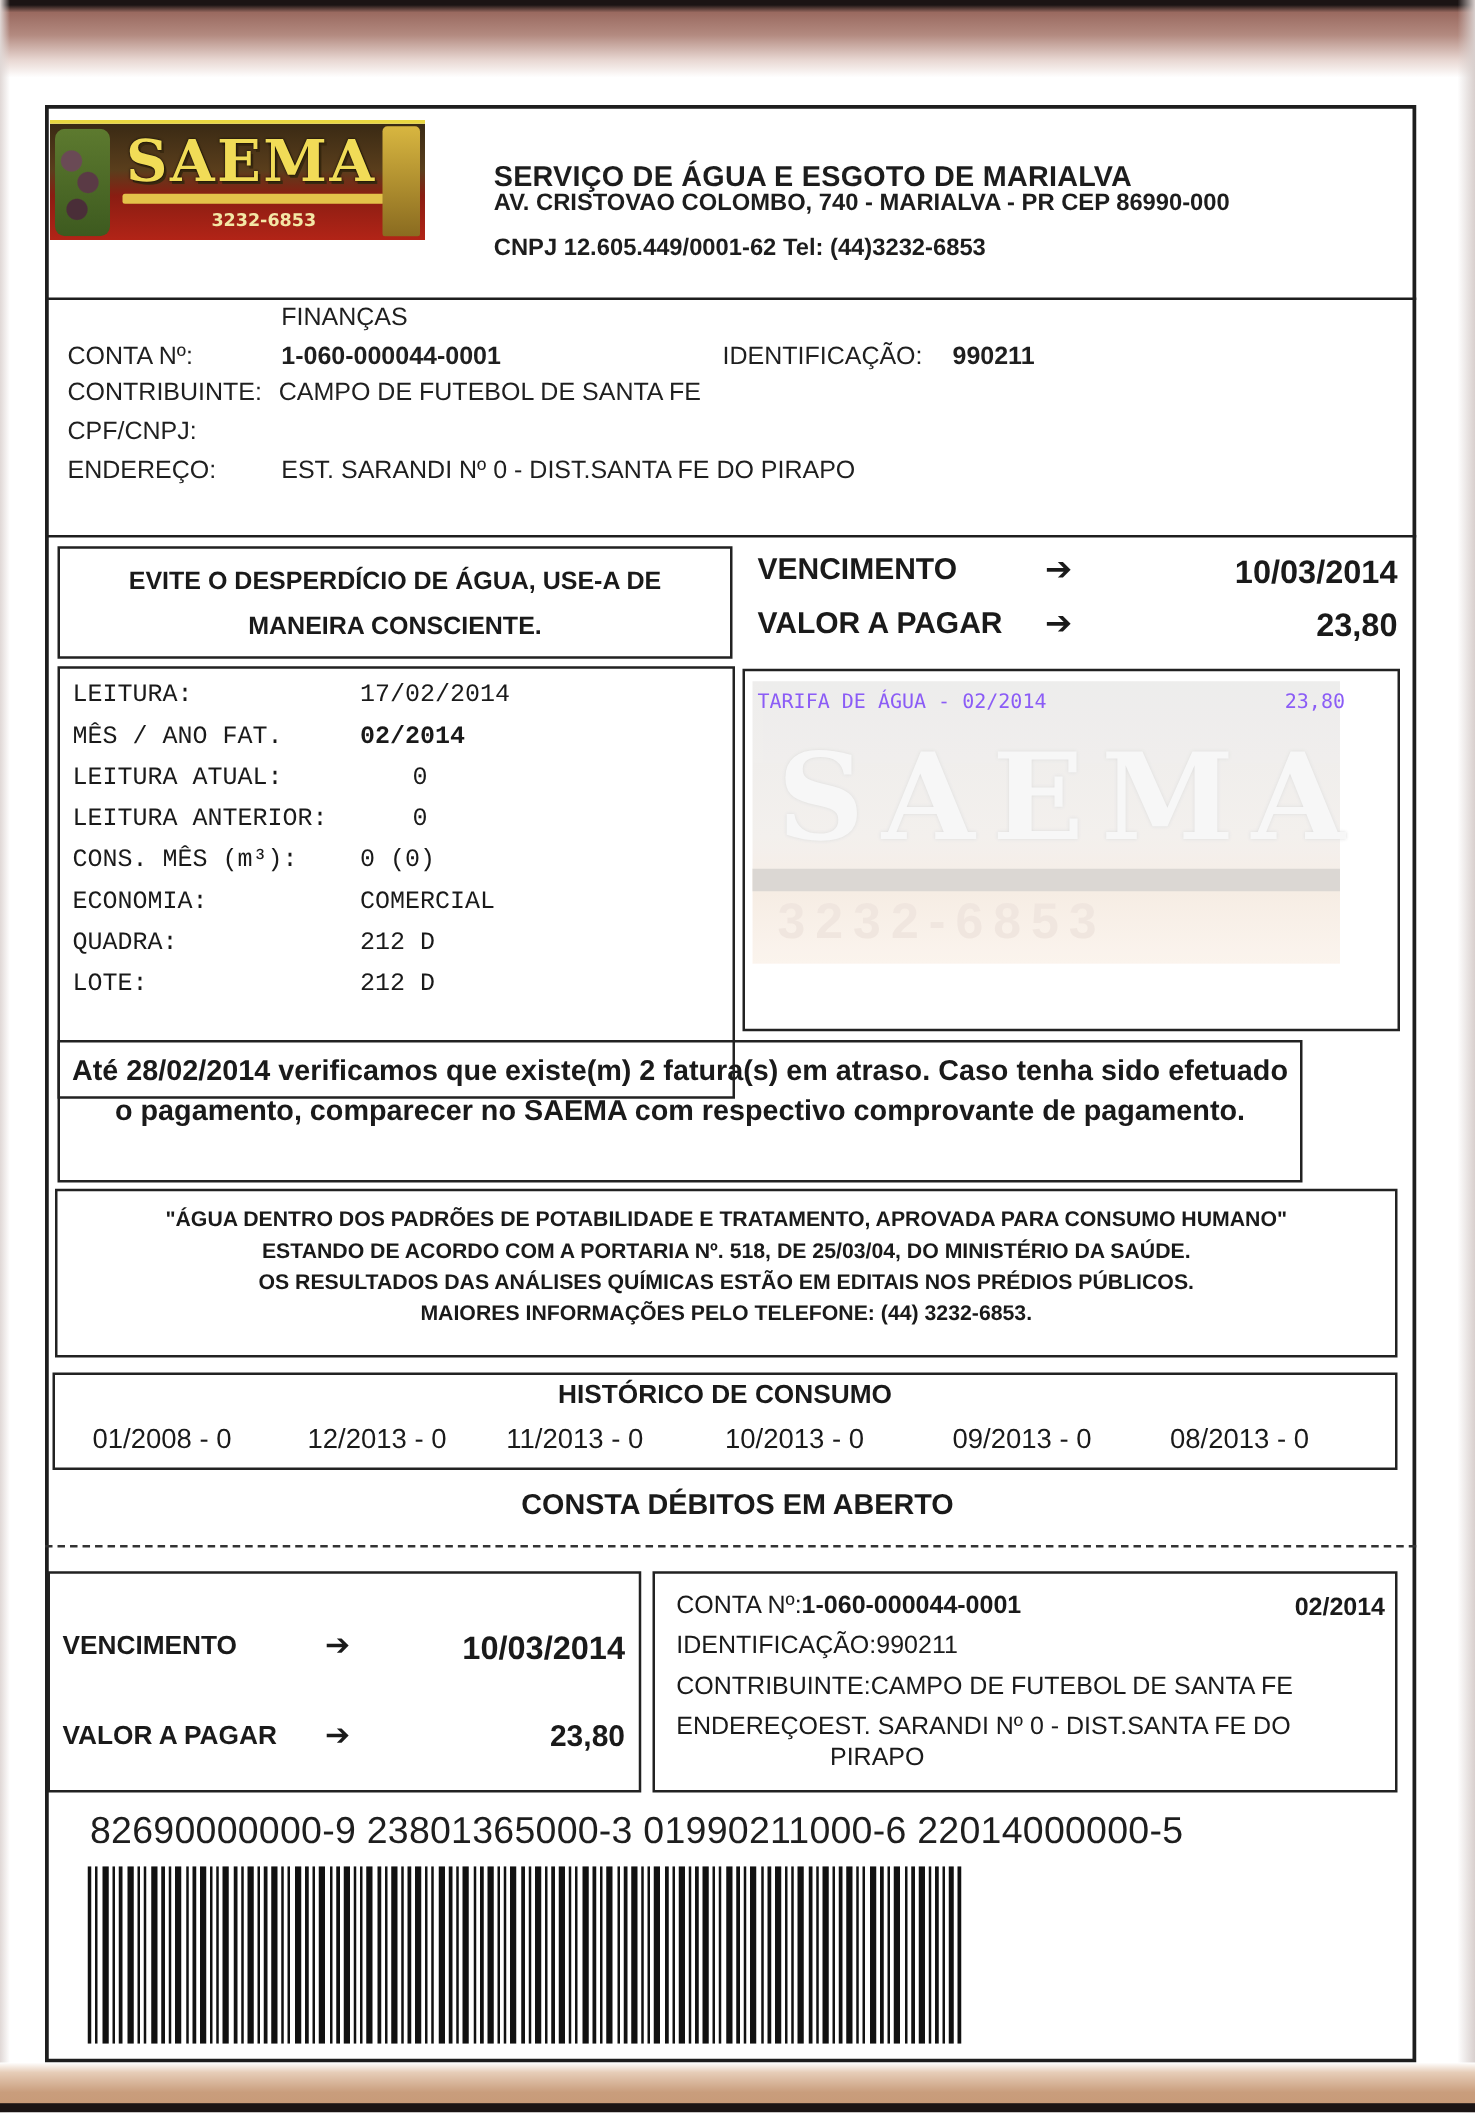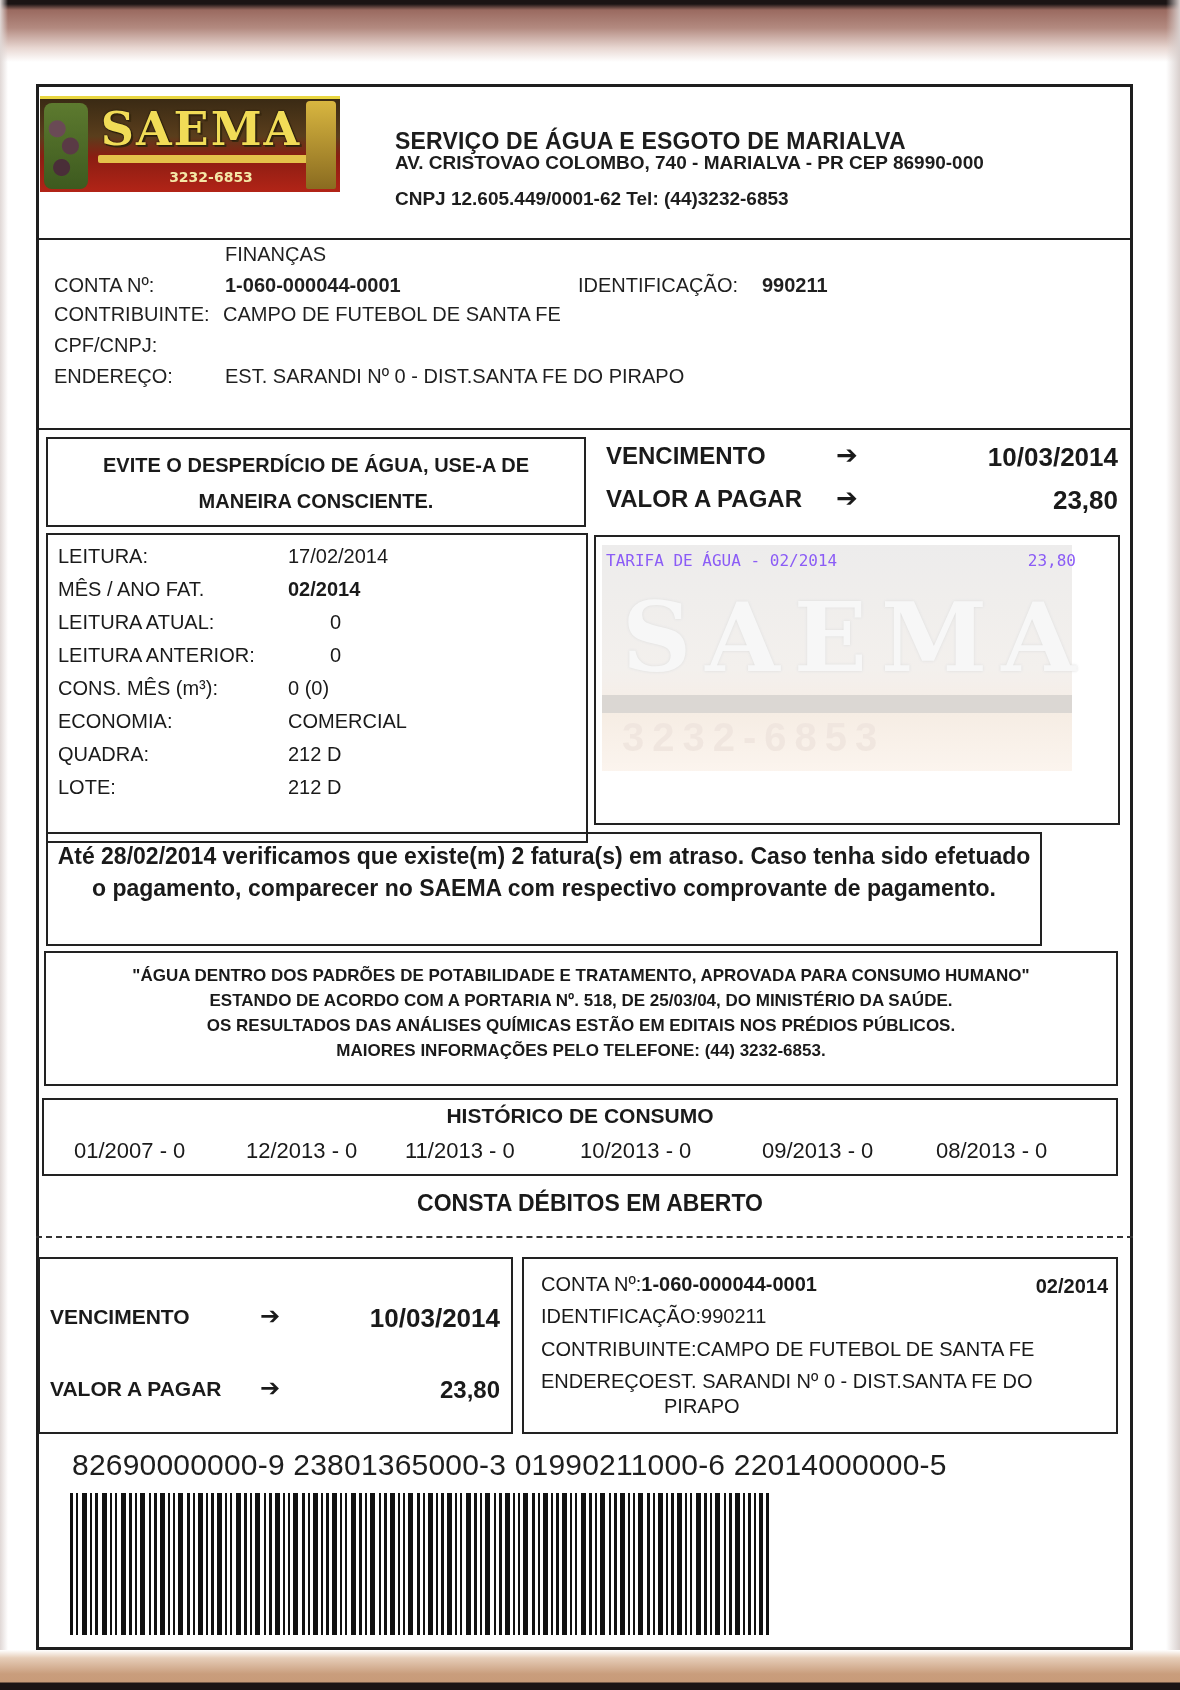--- a/index.html
+++ b/index.html
@@ -80,21 +80,21 @@
   .bold { font-weight: bold; }
 
   
   .tip-box { left: 46px; top: 437px; width: 540px; height: 90px; }
   .tip-text { position: absolute; left: 0; width: 100%; text-align: center; font-size: 20px; font-weight: bold; line-height: 36px; }
   .due-lbl { font-size: 24px; font-weight: bold; }
   .due-arrow { font-size: 26px; font-weight: bold; }
   .due-val { font-size: 26px; font-weight: bold; text-align: right; }
 
   
-  .read-box { left: 46px; top: 533px; width: 542px; height: 310px; overflow: hidden; }
+  .read-box { left: 46px; top: 533px; width: 542px; height: 346px; overflow: hidden; font-family: Liberation Mono, monospace; }
   .read-row { position: absolute; left: 10px; font-size: 20px; }
   .read-row .k { position: absolute; left: 0; white-space: nowrap; }
   .read-row .v { position: absolute; left: 230px; white-space: nowrap; }
 
   
   .tariff-box { left: 594px; top: 535px; width: 526px; height: 290px; overflow: hidden; }
   .watermark {
     position: absolute; left: 6px; top: 8px; width: 470px; height: 226px;
     background: linear-gradient(180deg, #ecebea 0%, #f2efec 55%, #f6ece2 75%, #fbf3ec 100%);
     opacity: 0.9;
@@ -236,21 +236,21 @@
 
 <div class="box pot-box">
   <div class="pot-text" style="top:10px;">"ÁGUA DENTRO DOS PADRÕES DE POTABILIDADE E TRATAMENTO, APROVADA PARA CONSUMO HUMANO"</div>
   <div class="pot-text" style="top:35px;">ESTANDO DE ACORDO COM A PORTARIA Nº. 518, DE 25/03/04, DO MINISTÉRIO DA SAÚDE.</div>
   <div class="pot-text" style="top:60px;">OS RESULTADOS DAS ANÁLISES QUÍMICAS ESTÃO EM EDITAIS NOS PRÉDIOS PÚBLICOS.</div>
   <div class="pot-text" style="top:85px;">MAIORES INFORMAÇÕES PELO TELEFONE: (44) 3232-6853.</div>
 </div>
 
 <div class="box hist-box">
   <div class="hist-title">HISTÓRICO DE CONSUMO</div>
-  <div class="hist-item" style="left:30px;">01/2007 - 0</div>
+  <div class="hist-item" style="left:30px;">01/2008 - 0</div>
   <div class="hist-item" style="left:202px;">12/2013 - 0</div>
   <div class="hist-item" style="left:361px;">11/2013 - 0</div>
   <div class="hist-item" style="left:536px;text-align:right;">10/2013 - 0</div>
   <div class="hist-item" style="left:718px;">09/2013 - 0</div>
   <div class="hist-item" style="left:892px;">08/2013 - 0</div>
 </div>
 
 <div class="abs open-debits">CONSTA DÉBITOS EM ABERTO</div>
 <div class="abs cut-line"></div>
 

